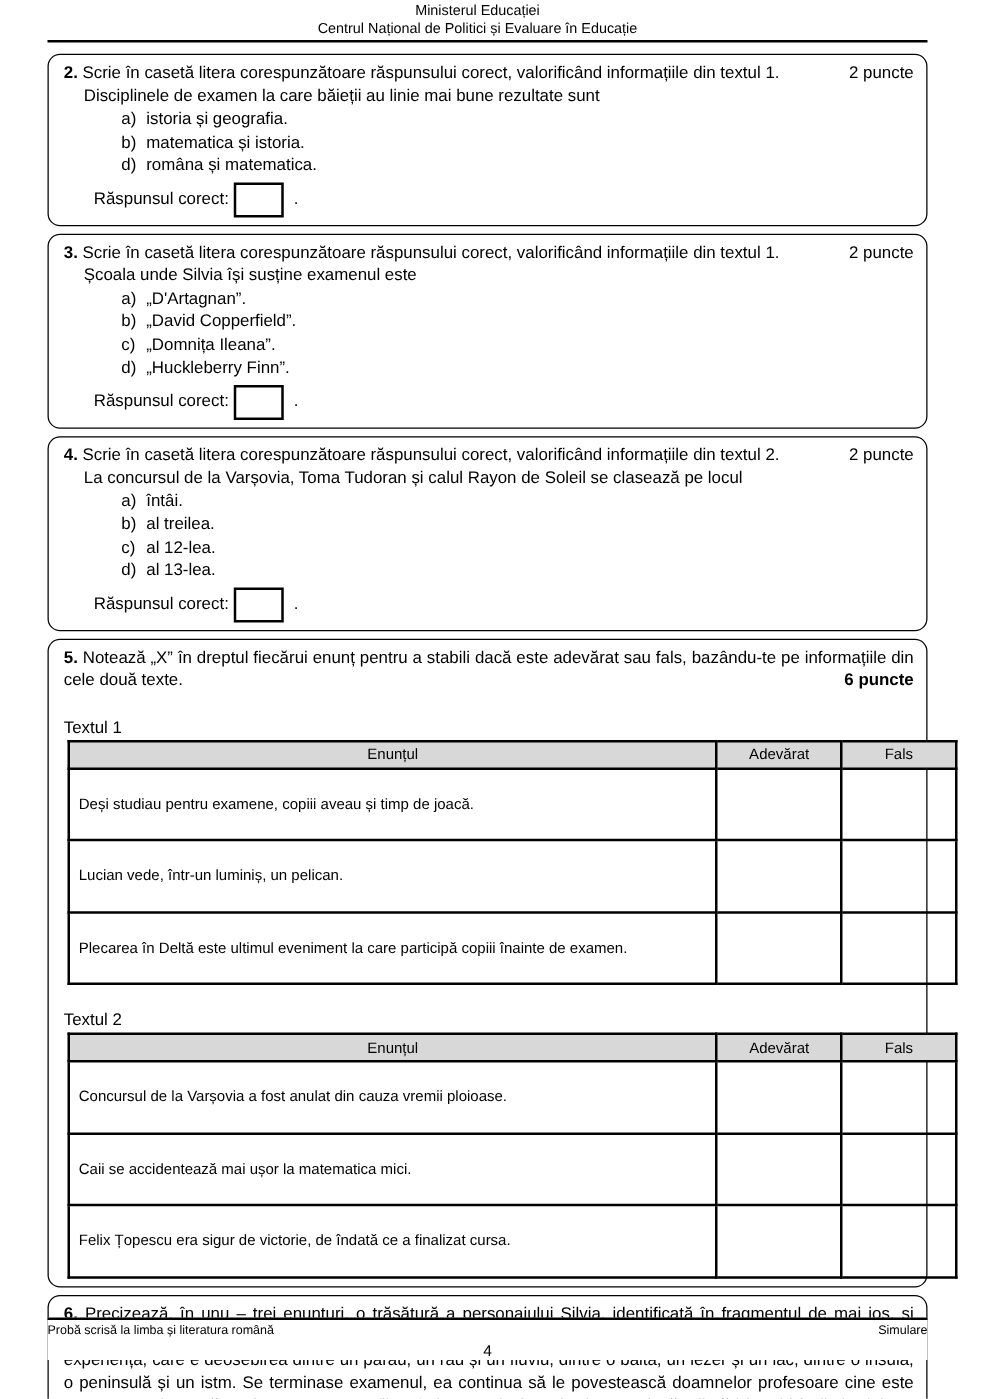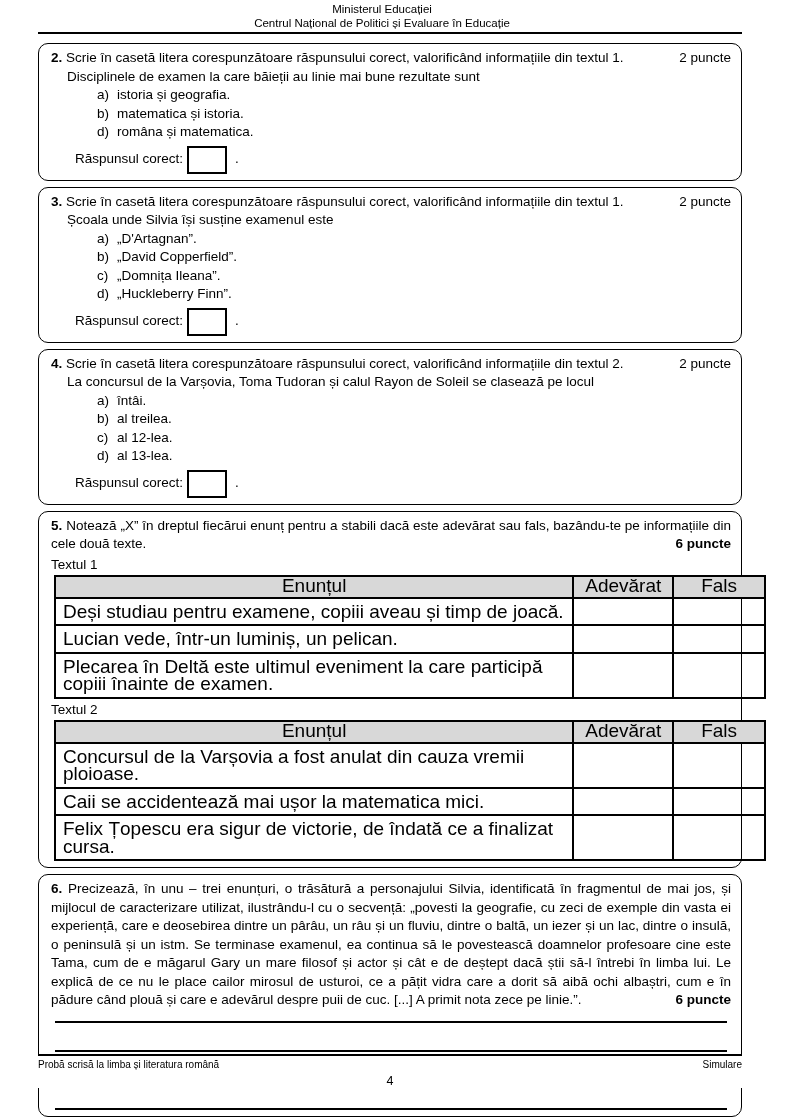--- a/index.html
+++ b/index.html
@@ -30,25 +30,25 @@
   .options .letter { display:inline-block; min-width:20px; }
   .answer-row { display:flex; align-items:center; margin:3px 0 1px 24px; height:30px; }
   .answer-box {
     display:inline-block; width:40px; height:28px;
     border:2px solid #000; margin-left:4px; margin-right:8px; background:#fff;
   }
 
   
   .jpara { text-align:justify; }
   .pts-overlay { text-align:right; font-weight:bold; margin-top:-18.5px; }
-  .tbl-caption { margin-top:2px; line-height:18px; }
-  .tf-table { border-collapse:collapse; width:712px; margin:1px 0 2px 3px; font-size:19px; }
+  .tbl-caption { margin-top:19px; line-height:18px; }
+  .tf-table { border-collapse:collapse; width:712px; margin:1px 0 2px 3px; font-size:12px; }
   .tf-table th, .tf-table td { border:2px solid #000; }
   .tf-table th { background:#d8d8d8; font-weight:normal; height:22px; text-align:center; }
-  .tf-table td.stmt { padding:4px 7px; line-height:17.5px; }
+  .tf-table td.stmt { padding:19px 7px; line-height:17.5px; }
   .tf-table td { height:25px; }
   .tf-table tr.tall td { height:42px; }
 
   
   .answer-lines { margin:0 4px 2px 4px; }
   .answer-line { height:29px; border-bottom:2px solid #000; }
   .answer-line:first-child { height:13px; }
 
   
   .doc-footer { position:absolute; top:1054px; left:38px; right:22px; background:#fff; }

